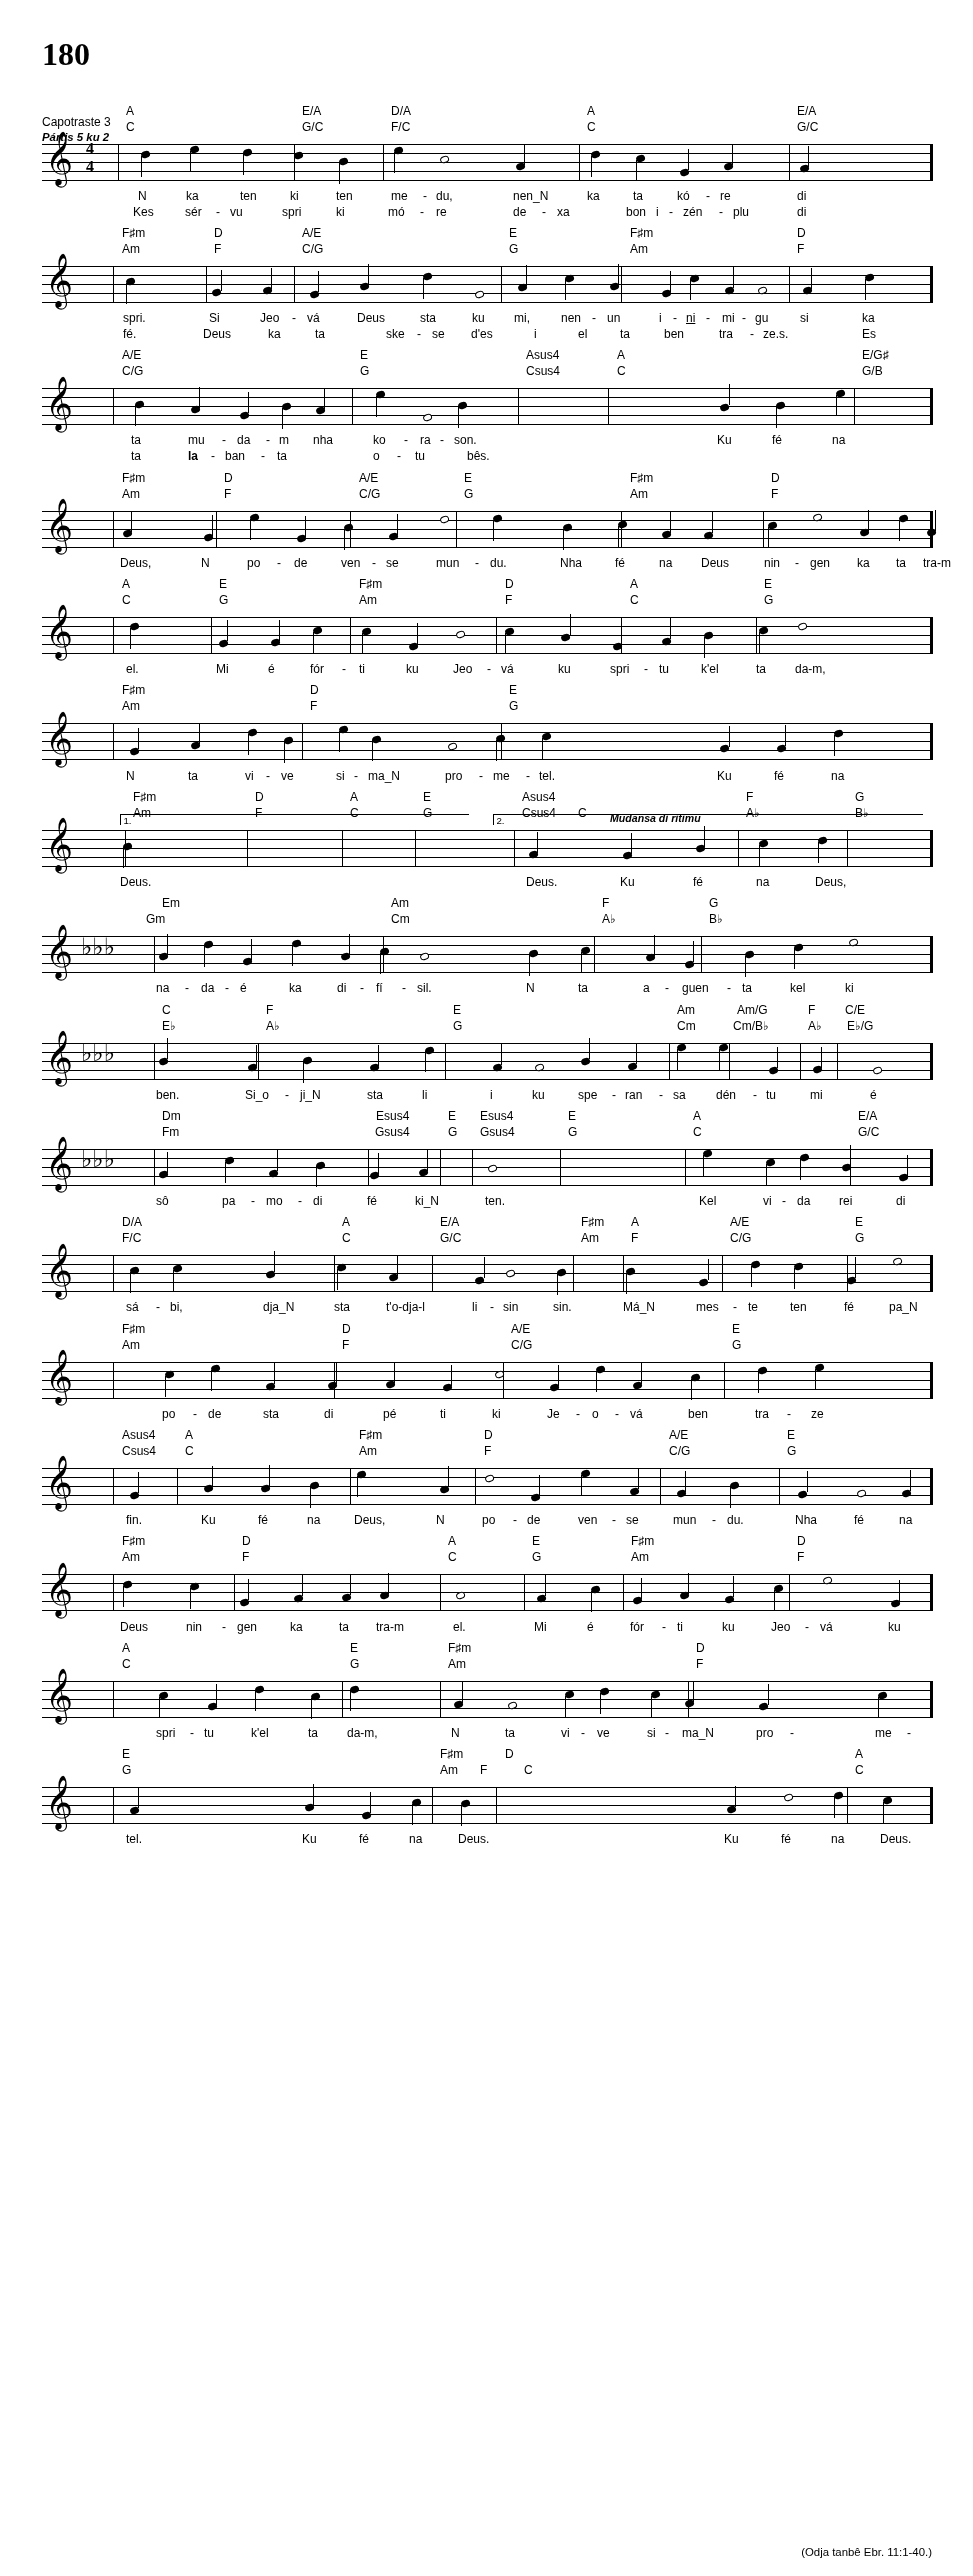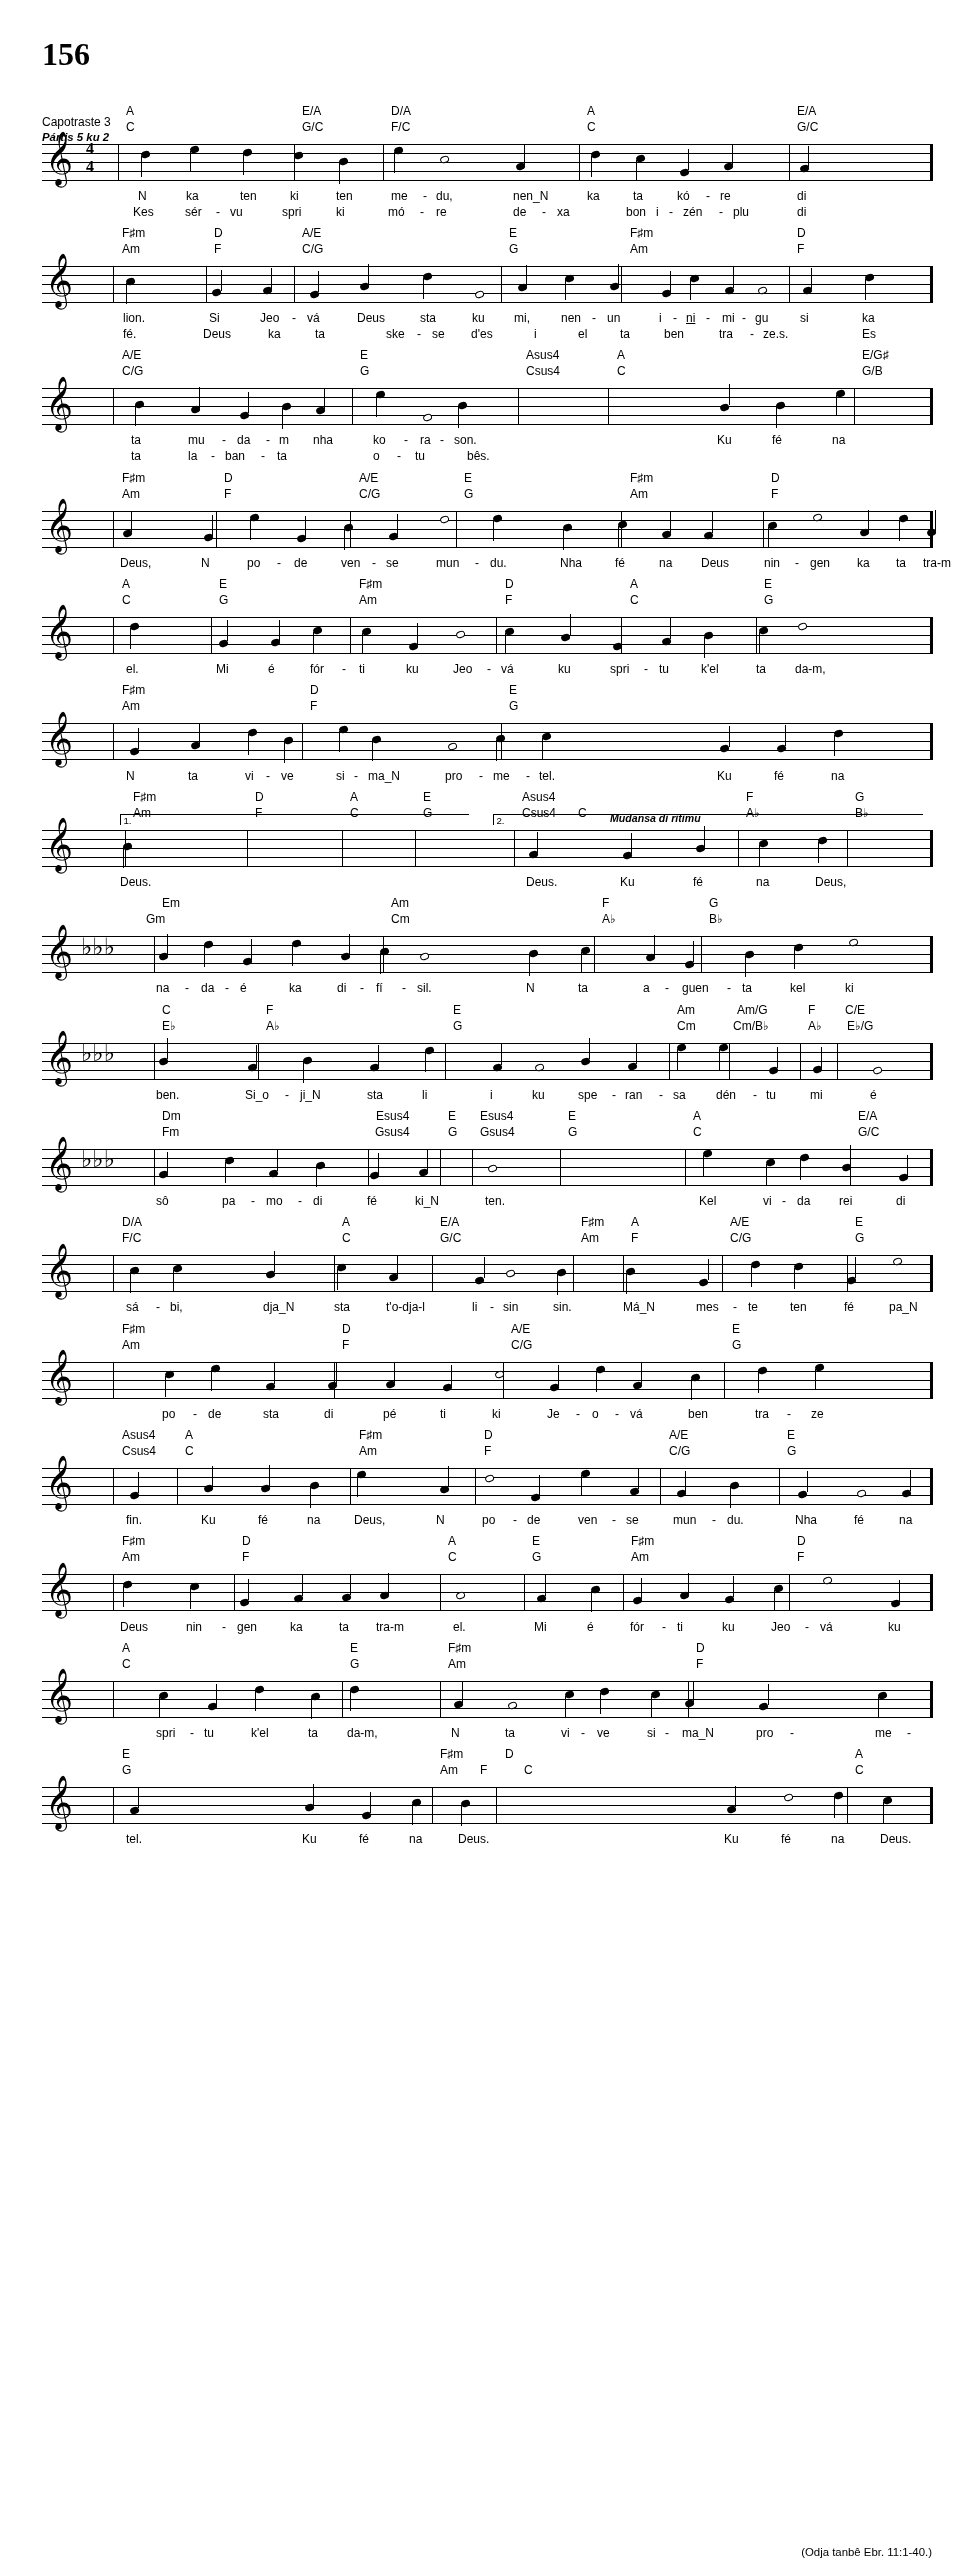--- a/index.html
+++ b/index.html
@@ -229,21 +229,21 @@
     font-family: "Liberation Sans", sans-serif;
     font-size: 11.4px;
   }
 </style>
 </head>
 <body>
 
 <div class="page">
 
   <div class="header">
-    <div class="song-number">156</div>
+    <div class="song-number">180</div>
   </div>
 
   <div class="capo-block">
     <div class="capo-line1">Capotraste 3</div>
     <div class="capo-line2">Pártis 5 ku 2</div>
   </div>
 
   <div class="systems" id="systems-container">
       <div class="system">
         <div class="chord-row">
@@ -400,21 +400,21 @@
           <div class="stem" style="left: 648px; top: 20px;"></div>
           <div class="notehead" style="left: 683px; top: 28px;"></div>
           <div class="stem" style="left: 691px; top: 8px;"></div>
           <div class="notehead open" style="left: 716px; top: 28px;"></div>
           <div class="notehead" style="left: 761px; top: 28px;"></div>
           <div class="stem" style="left: 769px; top: 9px;"></div>
           <div class="notehead" style="left: 823px; top: 14.6px;"></div>
           <div class="stem" style="left: 823px; top: 19.5px;"></div>
         </div>
         <div class="lyrics two">
-          <span class="lyr" style="left: 81px;">lion.</span>
+          <span class="lyr" style="left: 81px;">spri.</span>
           <span class="lyr" style="left: 167px;">Si</span>
           <span class="lyr" style="left: 218px;">Jeo</span>
           <span class="lyr" style="left: 250px;">-</span>
           <span class="lyr" style="left: 265px;">vá</span>
           <span class="lyr" style="left: 315px;">Deus</span>
           <span class="lyr" style="left: 378px;">sta</span>
           <span class="lyr" style="left: 430px;">ku</span>
           <span class="lyr" style="left: 472px;">mi,</span>
           <span class="lyr" style="left: 519px;">nen</span>
           <span class="lyr" style="left: 550px;">-</span>
@@ -508,21 +508,21 @@
           <span class="lyr" style="left: 271px;">nha</span>
           <span class="lyr" style="left: 331px;">ko</span>
           <span class="lyr" style="left: 362px;">-</span>
           <span class="lyr" style="left: 378px;">ra</span>
           <span class="lyr" style="left: 398px;">-</span>
           <span class="lyr" style="left: 412px;">son.</span>
           <span class="lyr" style="left: 675px;">Ku</span>
           <span class="lyr" style="left: 730px;">fé</span>
           <span class="lyr" style="left: 790px;">na</span>
           <span class="lyr l2" style="left: 89px;">ta</span>
-          <span class="lyr l2" style="left: 146px;">la</span>
+          <span class="lyr l2" style="left: 146px; font-weight: bold;">la</span>
           <span class="lyr l2" style="left: 169px;">-</span>
           <span class="lyr l2" style="left: 183px;">ban</span>
           <span class="lyr l2" style="left: 219px;">-</span>
           <span class="lyr l2" style="left: 235px;">ta</span>
           <span class="lyr l2" style="left: 331px;">o</span>
           <span class="lyr l2" style="left: 355px;">-</span>
           <span class="lyr l2" style="left: 373px;">tu</span>
           <span class="lyr l2" style="left: 425px;">bês.</span>
         </div>
       </div>

